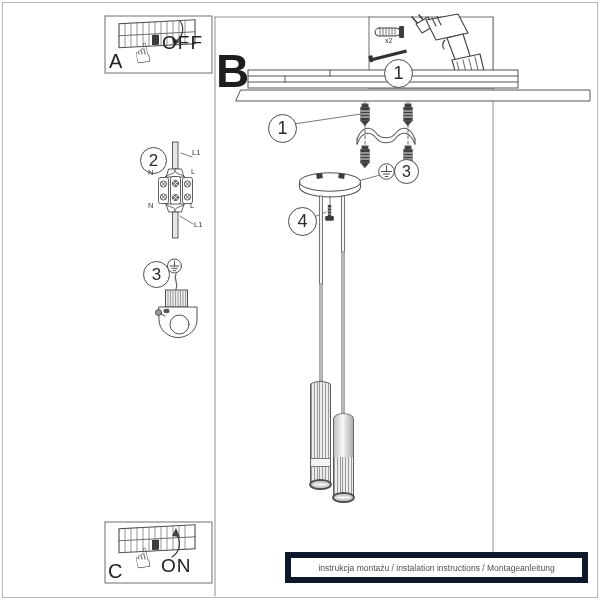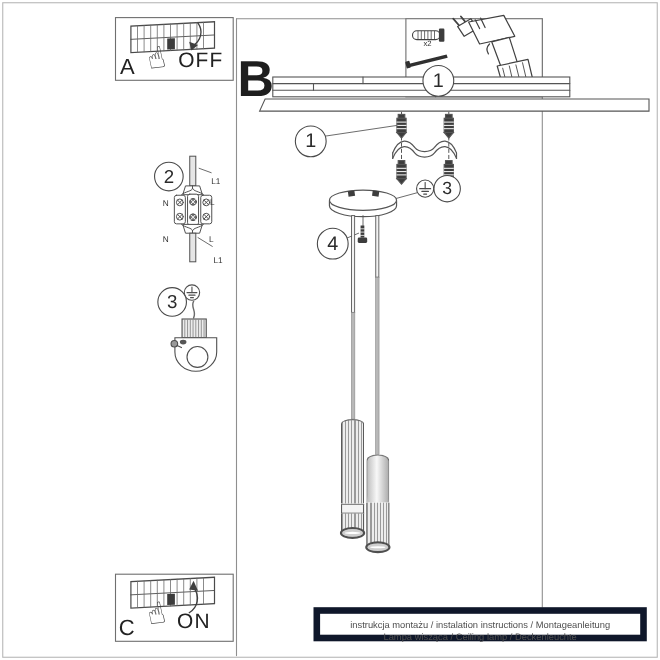--- a/index.html
+++ b/index.html
@@ -9,21 +9,21 @@
   .frame{position:absolute;left:2px;top:2px;width:594px;height:594px;border:1px solid #b7b7b7;}
   .badge{position:absolute;border:1.3px solid #4a4a4a;border-radius:50%;background:#fff;
          display:flex;align-items:center;justify-content:center;color:#2b2b2b;}
   .sec-letter{position:absolute;font-size:20px;color:#222;}
   .letter-b{position:absolute;font-size:46px;font-weight:600;color:#1e1e1e;line-height:0.8;}
   .state{position:absolute;font-size:19px;letter-spacing:1px;color:#222;}
   .hand{position:absolute;font-family:"DejaVu Sans",sans-serif;font-size:27px;color:#3a3a3a;
         transform:rotate(-12deg);line-height:1;}
   .footerbox{position:absolute;left:285px;top:552px;width:303px;height:31px;border:6px solid #0f172a;
              text-align:center;font-size:8.5px;color:#4f4f4f;line-height:11px;padding-top:4.5px;box-sizing:border-box;}
-  .wlabel{position:absolute;font-size:7.5px;color:#333;margin-top:12px;}
+  .wlabel{position:absolute;font-size:7.5px;color:#333;}
   .qty{position:absolute;font-size:7px;color:#333;}
   
   .lampseg{box-sizing:border-box;}
   .ribbed{background:repeating-linear-gradient(90deg,#9a9a9a 0 1px,#ededed 1px 2.8px);
           border-left:1px solid #5a5a5a;border-right:1px solid #5a5a5a;}
   .collar{background:#f4f4f4;border:1px solid #7a7a7a;border-left:1px solid #5a5a5a;border-right:1px solid #5a5a5a;}
   .smooth{background:linear-gradient(90deg,#c0c0c0 0%,#f8f8f8 45%,#aeaeae 100%);
           border-left:1px solid #6a6a6a;border-right:1px solid #6a6a6a;border-top:1px solid #777;
           border-radius:50% 50% 0 0/6px 6px 0 0;}
   .rim{position:absolute;width:23px;height:11px;border:2px solid #4f4f4f;border-radius:50%;
@@ -263,21 +263,21 @@
   <div class="abs" style="left:333px;top:413px;width:21px;">
     <div class="lampseg smooth" style="height:44px;"></div>
     <div class="lampseg ribbed" style="height:41px;"></div>
   </div>
   <div class="rim" style="left:332px;top:492px;"></div>
 
   <div class="hand" style="left:134px;top:40px;">☝</div>
   <div class="hand" style="left:134px;top:545px;">☝</div>
 
   <div class="sec-letter" style="left:109px;top:50px;">A</div>
-  <div class="state" style="left:162px;top:45px;text-align:center;">OFF</div>
+  <div class="state" style="left:162px;top:32px;text-align:center;">OFF</div>
   <div class="letter-b" style="left:216px;top:53px;">B</div>
   <div class="sec-letter" style="left:108px;top:560px;">C</div>
   <div class="state" style="left:161px;top:555px;">ON</div>
 
   <div class="qty" style="left:385px;top:37px;">x2</div>
 
   <div class="badge" style="left:384px;top:59px;width:27px;height:27px;font-size:18px;">1</div>
   <div class="badge" style="left:268px;top:114px;width:27px;height:27px;font-size:18px;">1</div>
   <div class="badge" style="left:140px;top:147px;width:25px;height:25px;font-size:17px;">2</div>
   <div class="badge" style="left:143px;top:261px;width:25px;height:25px;font-size:17px;">3</div>
@@ -286,15 +286,14 @@
 
   <div class="wlabel" style="left:192px;top:148px;">L1</div>
   <div class="wlabel" style="left:148px;top:168px;">N</div>
   <div class="wlabel" style="left:191px;top:167px;">L</div>
   <div class="wlabel" style="left:148px;top:201px;">N</div>
   <div class="wlabel" style="left:190px;top:201px;">L</div>
   <div class="wlabel" style="left:194px;top:220px;">L1</div>
 
   <div class="footerbox">
     <div>instrukcja montażu / instalation instructions / Montageanleitung</div>
-    <div>Lampa wisząca / Ceiling lamp / Deckenleuchte</div>
   </div>
 </div>
 
 </body></html>

